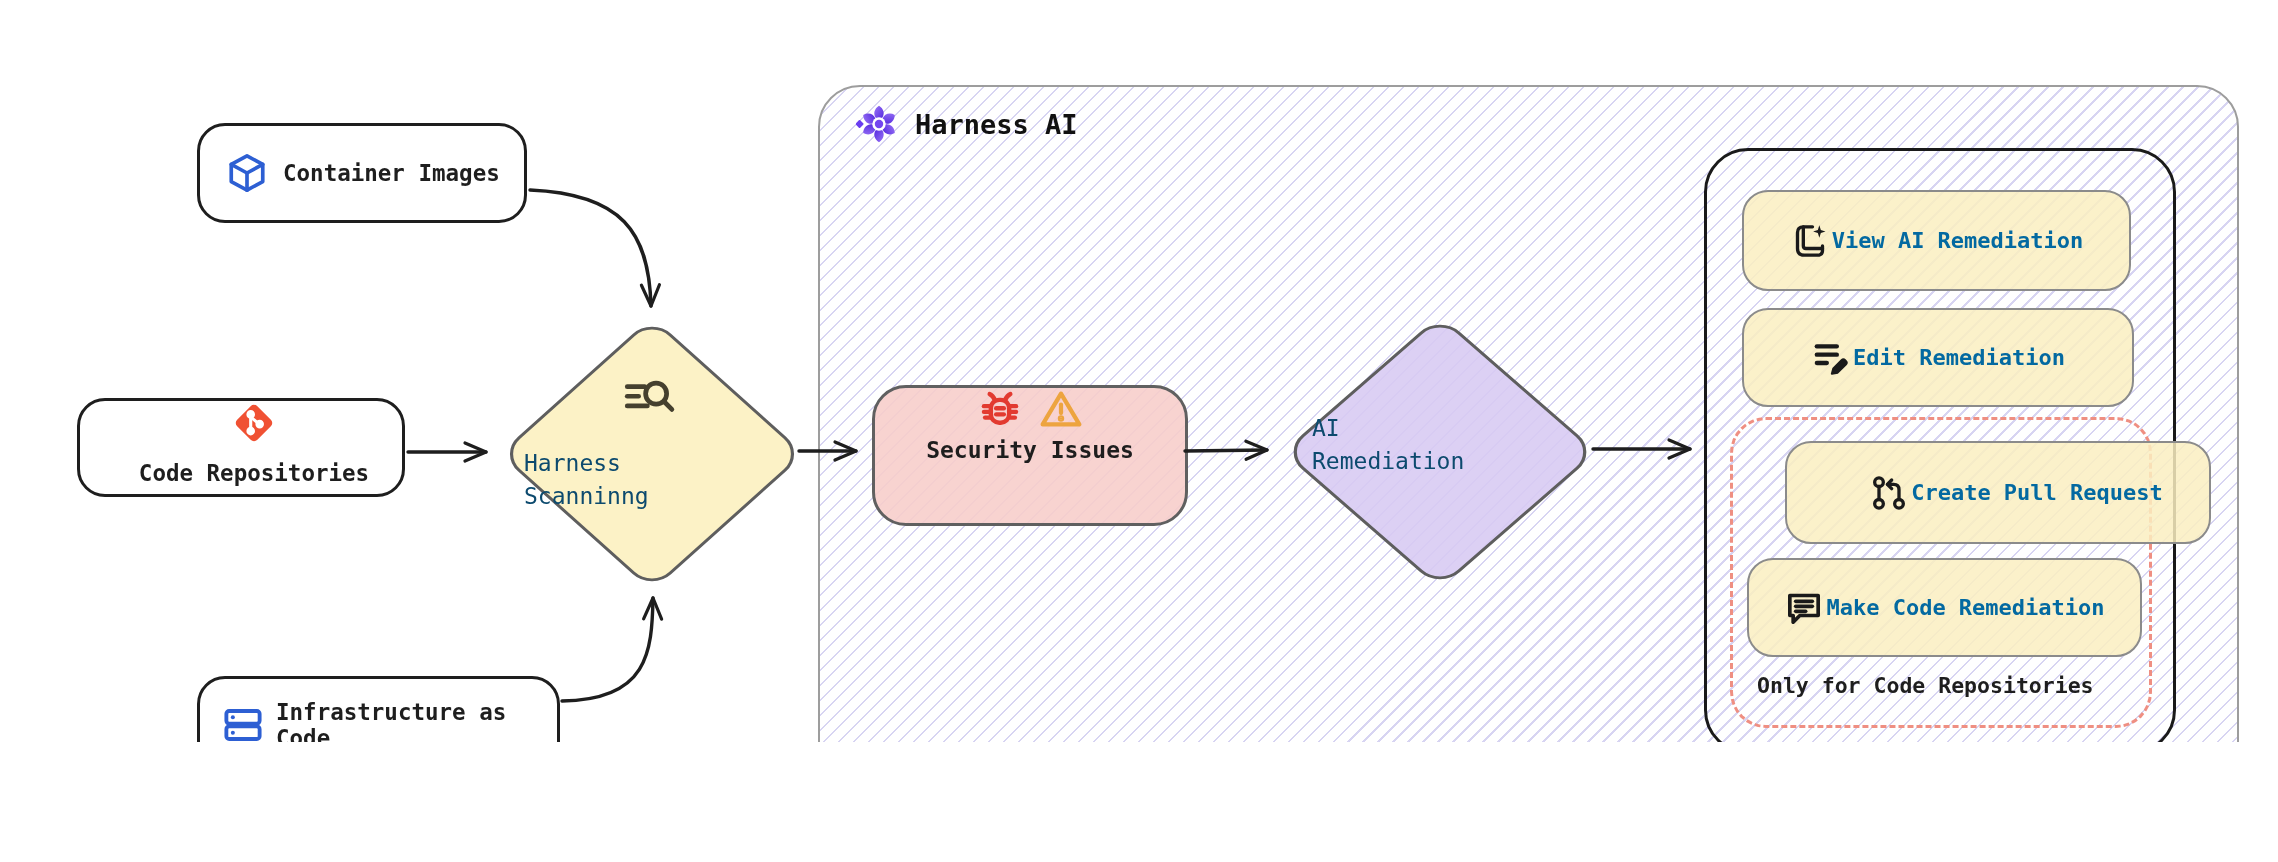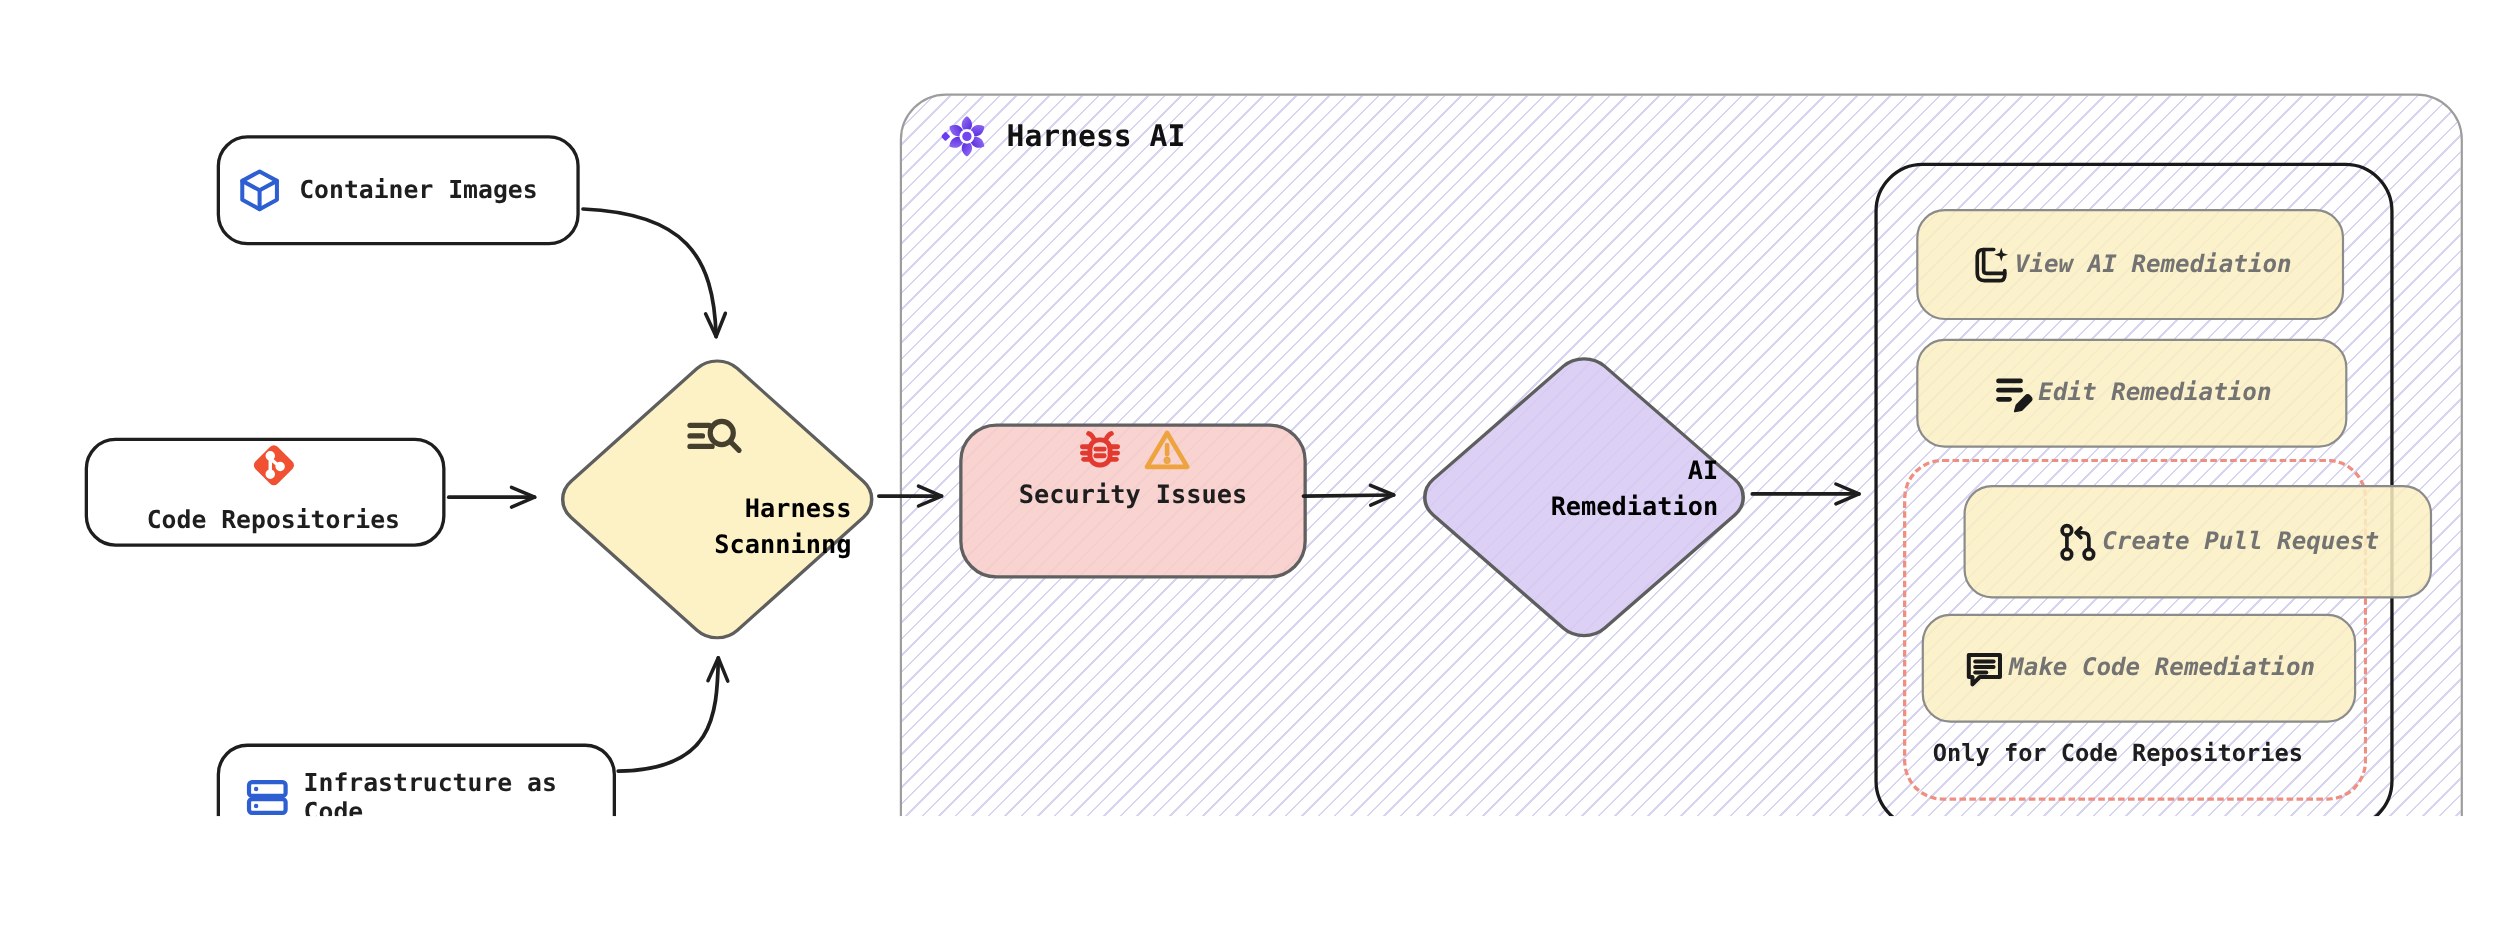--- a/index.html
+++ b/index.html
@@ -39,31 +39,31 @@
   .group-note{
     position:absolute;left:1757px;top:673px;
     font-size:21.5px;font-weight:700;color:#1e1e1e;z-index:4;
   }
   
   .action-btn{
     position:absolute;
     display:flex;align-items:center;justify-content:center;gap:2px;
     background:rgba(250,238,193,0.85);
     border:2.5px solid #8b8b8b;border-radius:26px;
-    font-size:22px;font-weight:700;color:#737373;z-index:3;font-style:italic;
+    font-size:22px;font-weight:700;color:#0369a1;z-index:3;
   }
   .btn-view   {left:1742px;top:190px;width:385px;height:97px;}
   .btn-edit   {left:1742px;top:308px;width:388px;height:95px;}
   .btn-pr     {left:1785px;top:441px;width:386px;height:99px;padding-left:36px;}
   .btn-suggest{left:1747px;top:558px;width:391px;height:95px;}
   
   .src-box{
     position:absolute;
     display:flex;align-items:center;gap:15px;
-    padding-left:15px;box-sizing:border-box;
+    padding-left:26px;box-sizing:border-box;
     background:#ffffff;border:3px solid #1e1e1e;border-radius:28px;
     font-size:22.5px;font-weight:700;color:#1e1e1e;z-index:3;
   }
   .src-containers{left:197px;top:123px;width:330px;height:100px;}
   .src-repos    {left:77px; top:398px;width:328px;height:99px;flex-direction:column;}
   .src-infra    {left:197px;top:676px;width:363px;height:98px;padding-left:22px;gap:12px;}
   
   .diamond{
     position:absolute;width:200px;height:200px;
     border:3px solid #5e5e5e;border-radius:26px;z-index:3;
@@ -72,22 +72,22 @@
     left:549px;top:351px;
     background:#fcf2c6;
     transform:scaleX(1.053) scaleY(0.943) rotate(45deg);
   }
   .diamond-ai{
     left:1337px;top:349px;
     background:rgba(215,201,243,0.88);
     transform:scaleX(1.085) scaleY(0.943) rotate(45deg);
   }
   .diamond-label{
-    position:absolute;width:250px;text-align:right;
-    font-size:23px;font-weight:700;line-height:33px;color:#000000;z-index:4;
+    position:absolute;width:250px;text-align:left;
+    font-size:23px;font-weight:400;line-height:33px;color:#0c4a6e;z-index:4;
   }
   .lbl-sec{left:524px;top:447px;}
   .lbl-ai{left:1312px;top:412px;}
   .sec-icon-wrap{position:absolute;left:622px;top:377px;z-index:4;}
   
   .issues-box{
     position:absolute;left:872px;top:385px;width:310px;height:135px;
     display:flex;flex-direction:column;align-items:center;gap:7px;
     background:rgba(247,205,202,0.88);
     border:3px solid #606060;border-radius:34px;z-index:3;

